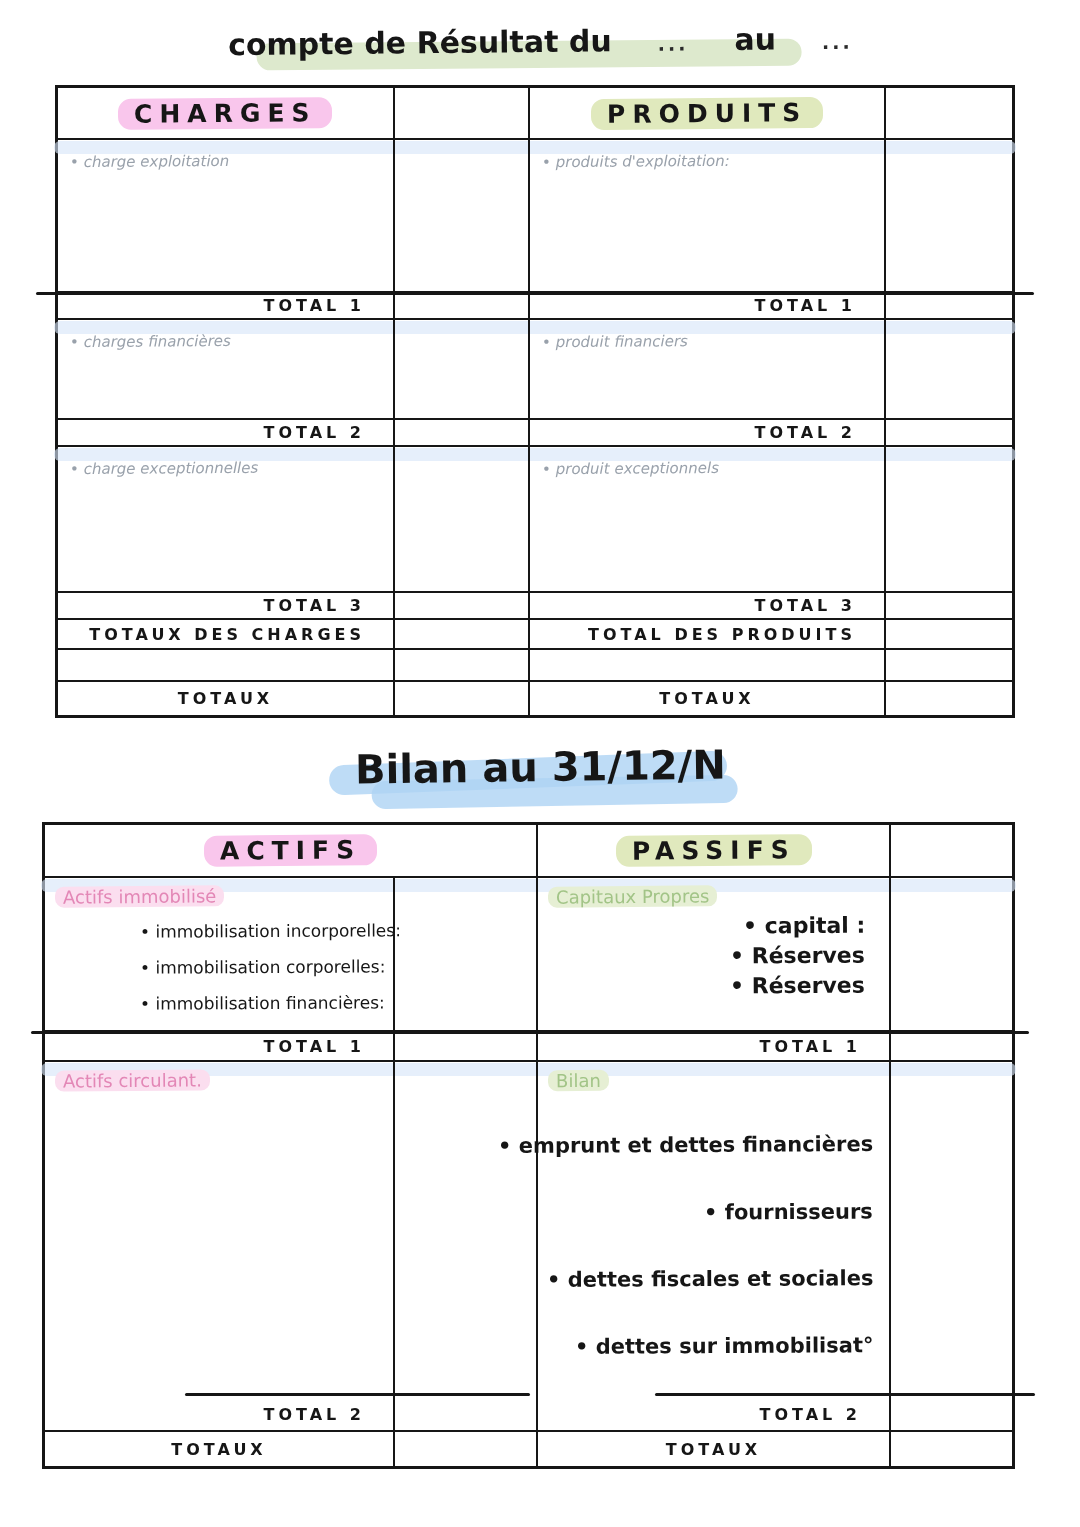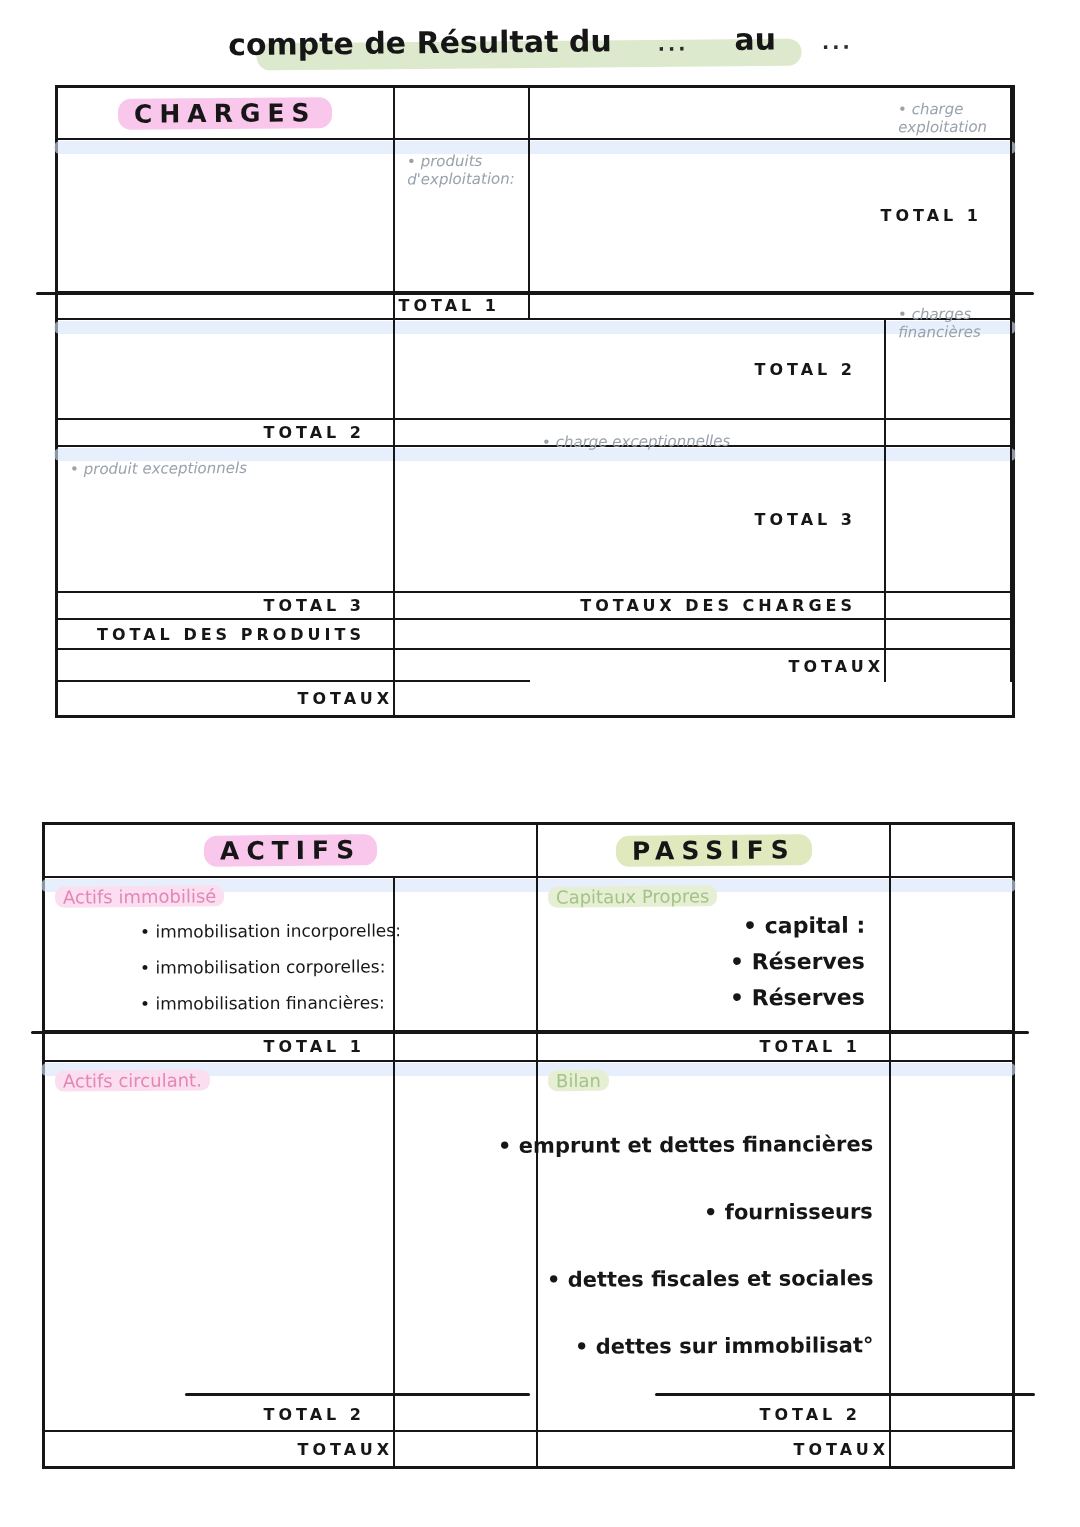--- a/index.html
+++ b/index.html
@@ -51,27 +51,27 @@
   .cell.nbb{border-bottom:none;}
   .cell.span2{grid-column:1 / 3;}
   
   .hdr{display:flex;align-items:center;justify-content:center;}
   .hdr .hl{font-size:25px;font-weight:bold;letter-spacing:7px;padding:1px 16px;border-radius:13px;transform:rotate(-0.5deg);white-space:nowrap;}
   .hl-pink{background:var(--pink-hl);}
   .hl-green{background:var(--green-hl);}
   .graylbl{font-style:italic;color:var(--gray);font-size:15px;padding:12px 6px 0 12px;transform:rotate(-0.4deg);}
   .tot{display:flex;align-items:center;justify-content:flex-end;padding-right:28px;
        font-weight:bold;font-size:16px;letter-spacing:4px;white-space:nowrap;}
-  .tot.ctr{justify-content:flex-end;padding-right:0;}
+  .tot.ctr{justify-content:center;padding-right:0;}
   .seclbl{display:inline-block;font-size:18px;margin:8px 0 0 10px;padding:0 8px;border-radius:9px;transform:rotate(-0.5deg);white-space:nowrap;}
   .seclbl.pink{color:var(--pink-text);background:var(--pink-light);}
   .seclbl.green{color:var(--green-text);background:var(--green-light);}
   .itemlist{display:flex;flex-direction:column;}
   .list-immo{margin:14px 0 0 95px;gap:16px;font-size:17px;}
-  .list-cap{margin-top:6px;align-items:flex-end;padding-right:24px;gap:11px;font-size:22px;font-weight:bold;}
+  .list-cap{margin-top:6px;align-items:flex-end;padding-right:24px;gap:5px;font-size:22px;font-weight:bold;}
   .list-det{margin-top:42px;align-items:flex-end;padding-right:16px;gap:43px;font-size:21px;font-weight:bold;}
   .itemlist span{white-space:nowrap;transform:rotate(-0.3deg);}
   
   .band{position:absolute;height:13px;background:var(--band);opacity:.62;border-radius:6px;z-index:0;}
   .xline{position:absolute;height:3px;background:var(--ink);z-index:2;border-radius:2px;}
 </style>
 </head>
 <body>
 
 <div id="canvas">
@@ -85,20 +85,23 @@
       <span class="dots">...</span>
     </div>
   </div>
 
   <div class="tbl" id="tbl1">
 
     <div class="cell hdr">
       <span class="hl hl-pink">CHARGES</span>
     </div>
     <div class="cell"></div>
+    <div class="cell hdr">
+      <span class="hl hl-green">PRODUITS</span>
+    </div>
     <div class="cell c4"></div>
 
     <div class="cell">
       <div class="graylbl">• charge exploitation</div>
     </div>
     <div class="cell"></div>
     <div class="cell">
       <div class="graylbl">• produits d'exploitation:</div>
     </div>
     <div class="cell c4"></div>
@@ -109,20 +112,23 @@
     <div class="cell"></div>
     <div class="cell tot">
         <span>TOTAL 1</span>
       </div>
     <div class="cell c4"></div>
 
     <div class="cell">
       <div class="graylbl">• charges financières</div>
     </div>
     <div class="cell"></div>
+    <div class="cell">
+      <div class="graylbl">• produit financiers</div>
+    </div>
     <div class="cell c4"></div>
 
     <div class="cell tot">
         <span>TOTAL 2</span>
       </div>
     <div class="cell"></div>
     <div class="cell tot">
         <span>TOTAL 2</span>
       </div>
     <div class="cell c4"></div>
@@ -167,20 +173,25 @@
         <span>TOTAUX</span>
       </div>
     <div class="cell c4 nbb"></div>
 
     <div class="band" style="left:-4px;top:53px;width:962px;"></div>
     <div class="band" style="left:-4px;top:233px;width:962px;"></div>
     <div class="band" style="left:-4px;top:360px;width:962px;"></div>
     <div class="xline" style="left:-22px;top:204px;width:998px;"></div>
   </div>
 
+  <div class="title-wrap t2">
+    <div class="scrib1"></div>
+    <div class="scrib2"></div>
+    <div class="txt">Bilan au 31/12/N</div>
+  </div>
 
   <div class="tbl" id="tbl2">
 
     <div class="cell hdr span2">
       <span class="hl hl-pink">ACTIFS</span>
     </div>
     <div class="cell hdr">
       <span class="hl hl-green">PASSIFS</span>
     </div>
     <div class="cell c4"></div>

